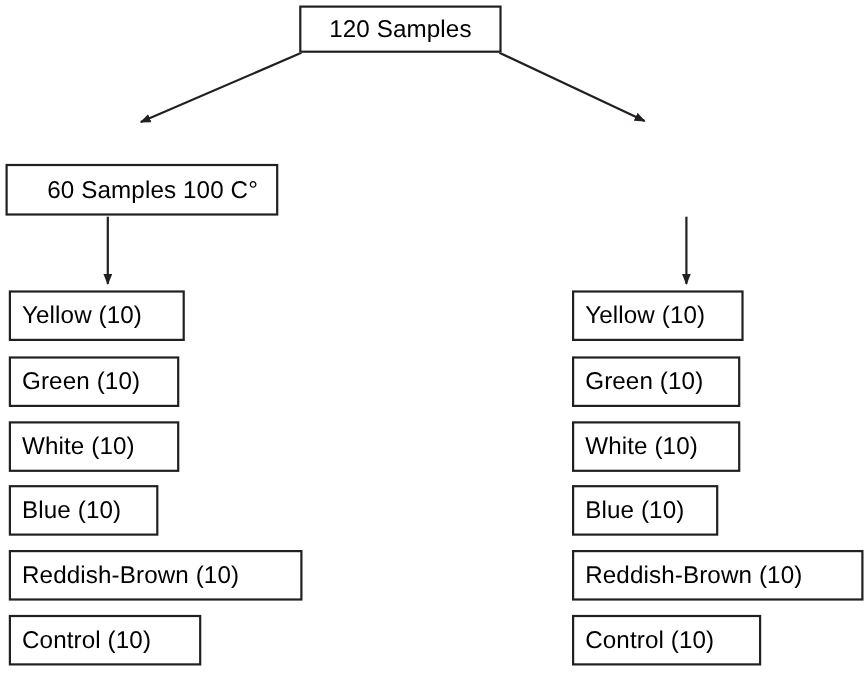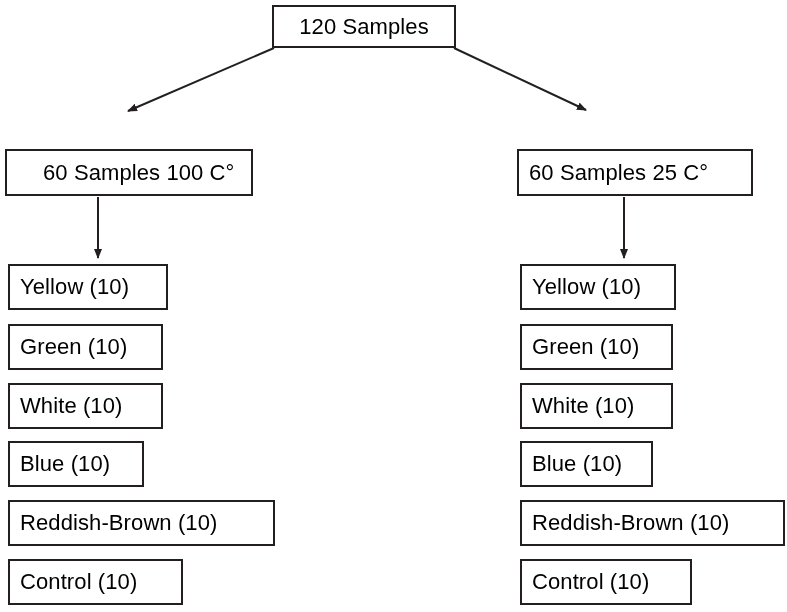--- a/index.html
+++ b/index.html
@@ -70,23 +70,20 @@
   </svg>
 
   <div class="node center" style="left:272px; top:5px; width:184px; height:43px;">
     <span class="node-label">120 Samples</span>
   </div>
 
   <div class="node leftpad" style="left:5px; top:149px; width:248px; height:47px;padding-left:36px;">
     <span class="node-label">60 Samples 100 C°</span>
   </div>
 
-  <div class="node leftpad" style="left:517px; top:149px; width:236px; height:47px;">
-    <span class="node-label">60 Samples 25 C°</span>
-  </div>
 
   <div class="node leftpad" style="left:8px; top:264px; width:160px; height:46px;">
     <span class="node-label">Yellow (10)</span>
   </div>
 
   <div class="node leftpad" style="left:8px; top:324px; width:155px; height:46px;">
     <span class="node-label">Green (10)</span>
   </div>
 
   <div class="node leftpad" style="left:8px; top:383px; width:155px; height:46px;">

